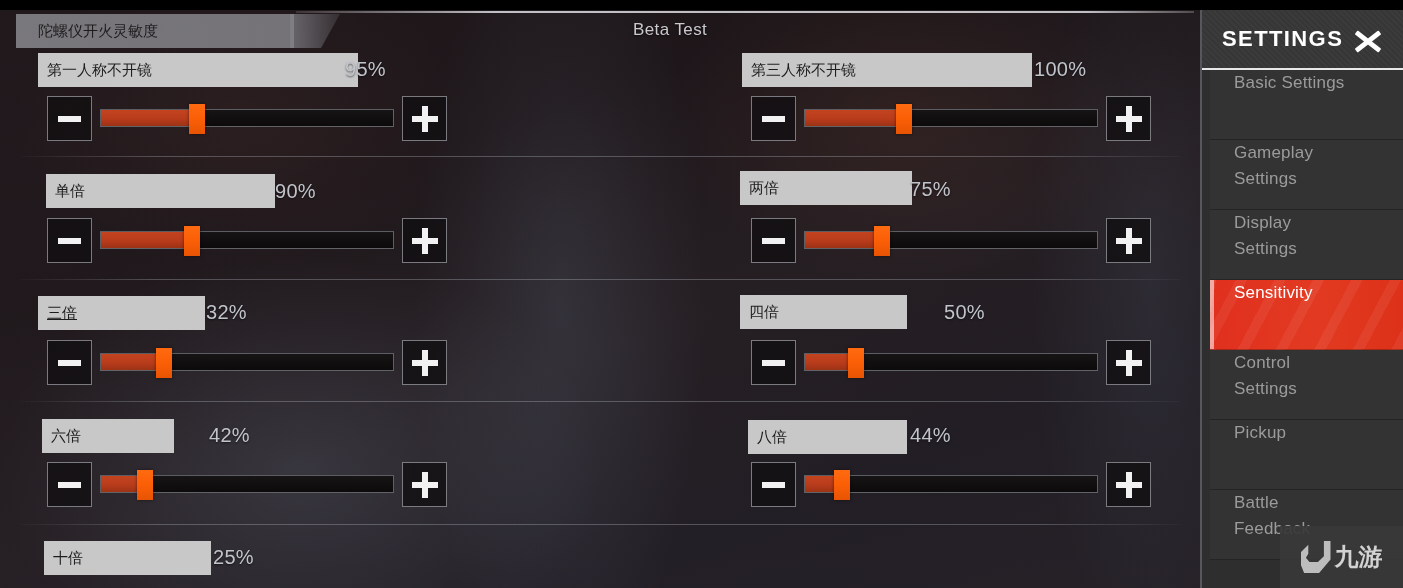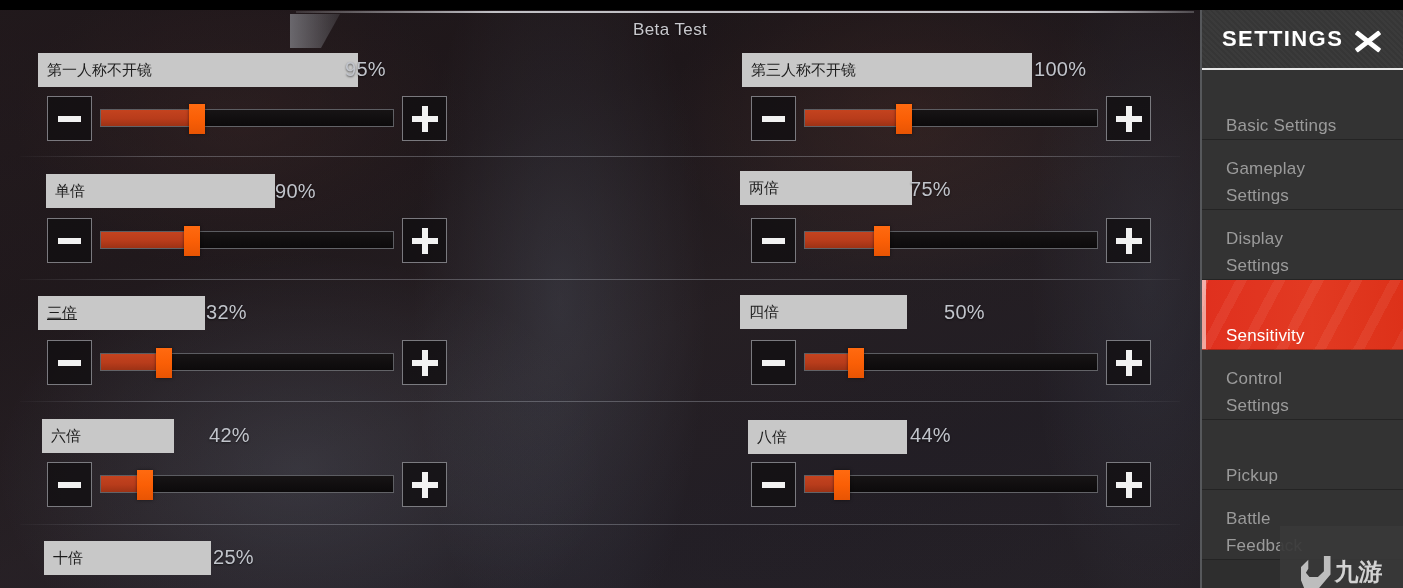--- a/index.html
+++ b/index.html
@@ -159,49 +159,50 @@
   .close-x::before, .close-x::after {
     content: ""; position: absolute; left: 2px; top: 15px;
     width: 30px; height: 5px; background: #fff; border-radius: 1px;
   }
   .close-x::before { transform: rotate(38deg); }
   .close-x::after  { transform: rotate(-38deg); }
 
   .sb-item {
     position: relative;
     height: 70px;
-    display: flex; align-items: flex-end;
+    display: flex; align-items: flex-start;
     padding-left: 24px;
     color: #9b9b9b;
     font-size: 17px;
     line-height: 1.55;
     border-bottom: 1px solid #242424;
     background: #333333;
     letter-spacing: 0.2px;
+    margin-left: 8px;
   }
   .sb-item .txt { white-space: pre-line; }
   .sb-item.active {
     color: #ffffff;
     background:
       linear-gradient(100deg, rgba(255,255,255,0.10) 0 6px, rgba(255,255,255,0) 6px),
       repeating-linear-gradient(-62deg, rgba(255,255,255,0.06) 0 10px, rgba(255,255,255,0) 10px 34px),
       linear-gradient(90deg, #e0301e 0%, #e23a22 55%, #dd3119 100%);
     border-bottom: 1px solid rgba(0,0,0,0.25);
   }
   .sb-item.active::before {
     content: ""; position: absolute; left: 0; top: 0; bottom: 0; width: 4px;
     background: rgba(255,255,255,0.55);
   }
 
   
   .watermark {
     position: absolute; right: 0; bottom: 0;
     width: 123px; height: 62px;
     background: rgba(56,56,56,0.92);
-    display: flex; align-items: flex-end; justify-content: center;
+    display: flex; align-items: center; justify-content: center;
     gap: 4px;
   }
   .wm-mark {
     width: 30px; height: 32px;
     background: #bdbdbd;
     clip-path: polygon(78% 0, 100% 0, 100% 58%, 62% 100%, 12% 100%, 0 72%, 0 36%, 26% 12%, 26% 40%, 18% 52%, 30% 66%, 58% 66%, 78% 48%);
   }
   .wm-text {
     font-size: 24px; color: #d2d2d2; font-weight: bold;
     font-family: "DejaVu Sans", "Liberation Sans", sans-serif;
@@ -211,20 +212,23 @@
 <body>
 
 <div id="app">
 
   <div class="bg"></div>
   <div class="bg-dark-veil"></div>
 
   <div class="letterbox-top"></div>
   <div class="top-rule"></div>
 
+  <div class="header-tab">
+    <span style="padding-left:22px;font-size:15px;color:#1d1d1d;font-family:'DejaVu Sans','Liberation Sans',sans-serif;line-height:34px;display:block;">陀螺仪开火灵敏度</span>
+  </div>
   <div class="header-tab-slant"></div>
   <div class="page-title">Beta Test</div>
 
   <div class="rows">
 
     <div class="divider" style="top:156px;"></div>
     <div class="divider" style="top:279px;"></div>
     <div class="divider" style="top:401px;"></div>
     <div class="divider" style="top:524px;"></div>
 

